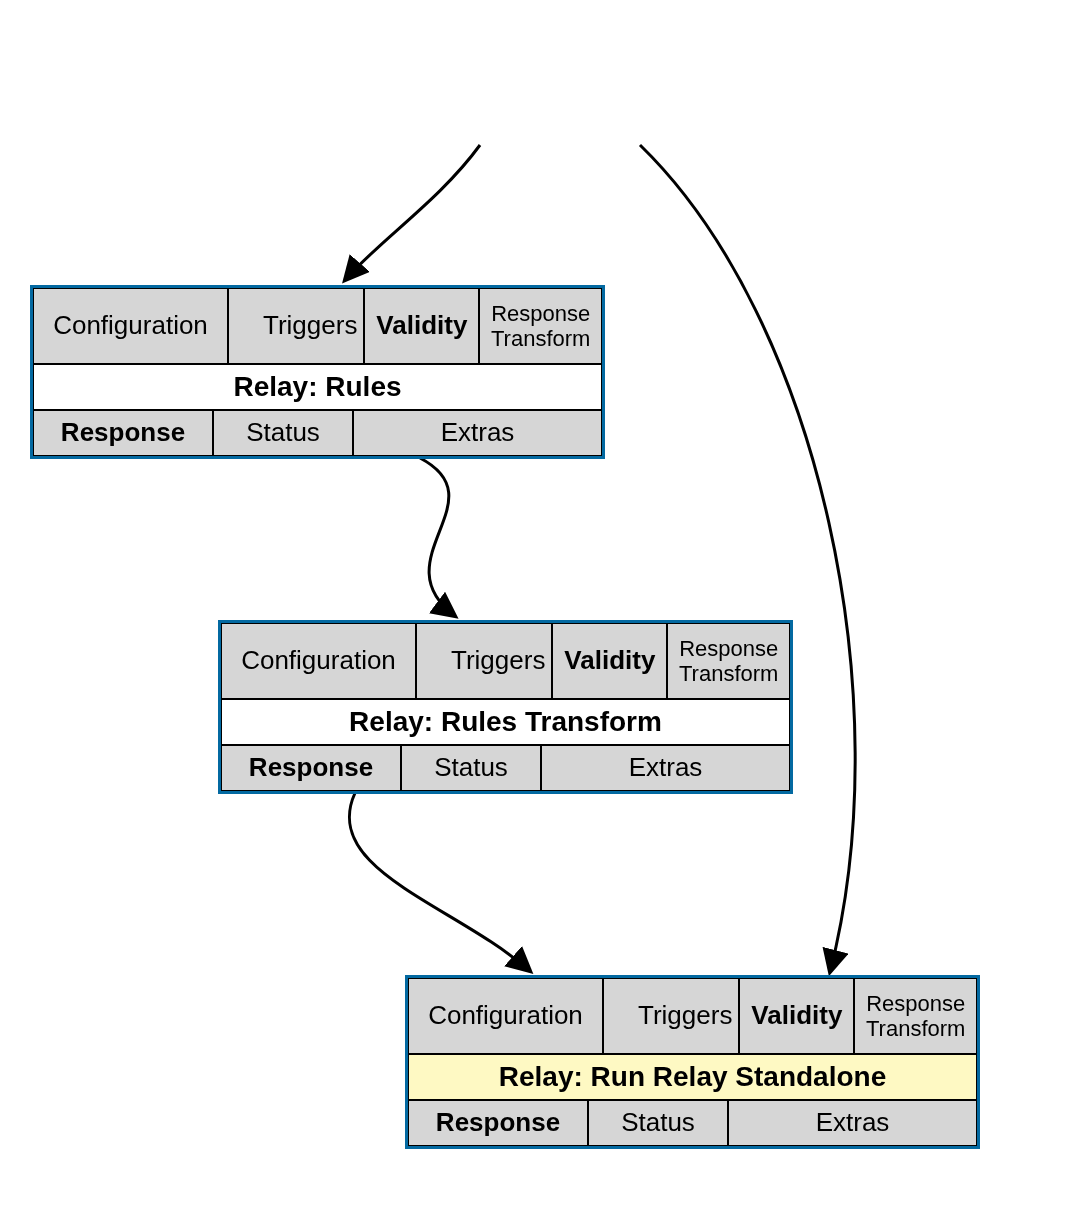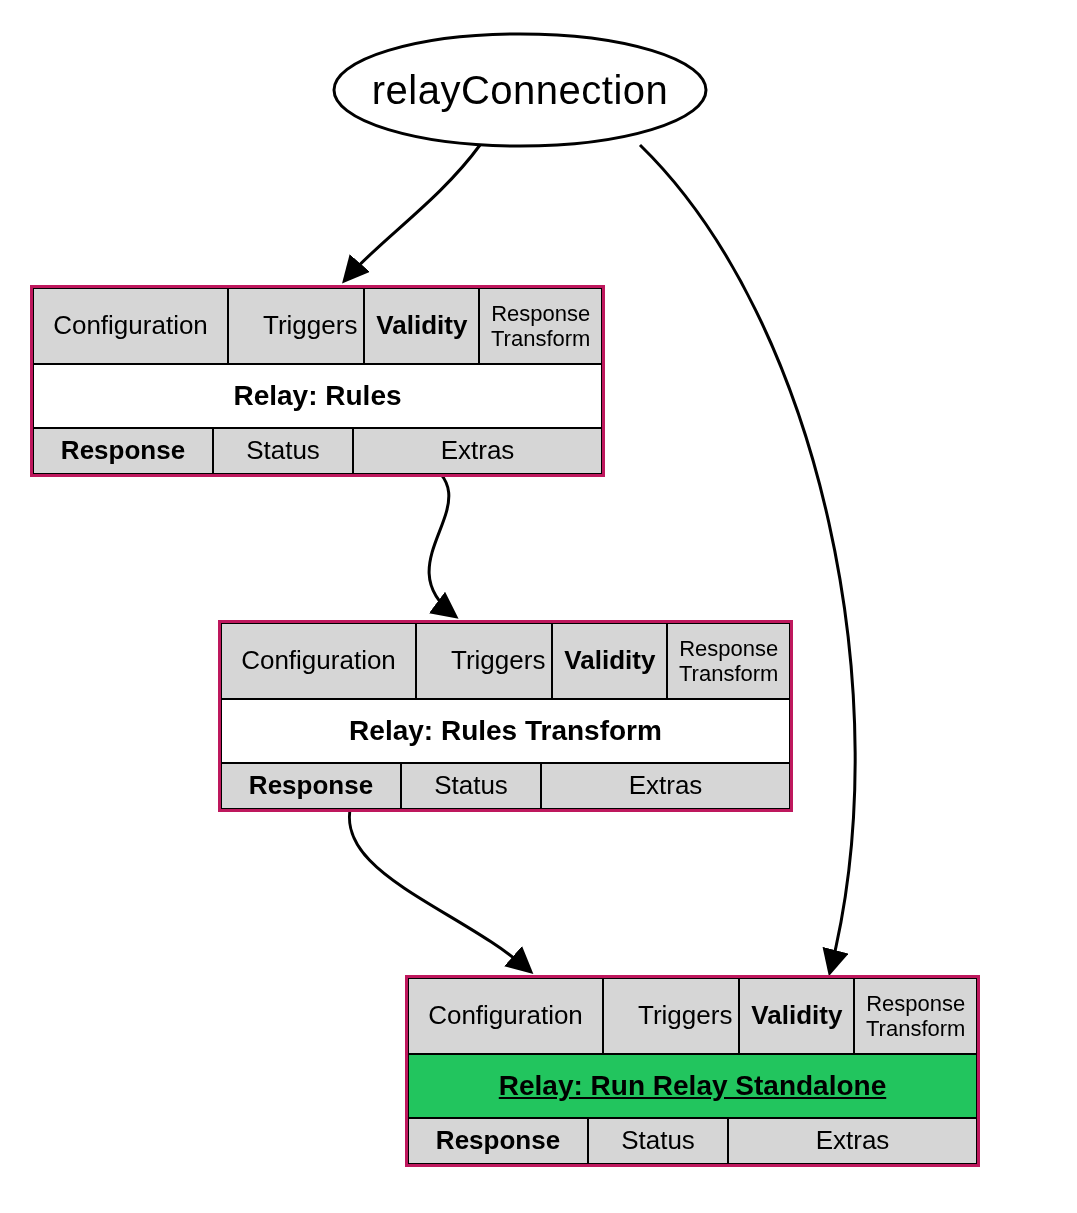--- a/index.html
+++ b/index.html
@@ -42,21 +42,21 @@
   .root-label {
     position: relative;
     font-size: 40px;
     letter-spacing: 0.5px;
   }
 
   
   .block {
     position: absolute;
     box-sizing: border-box;
-    border: 3px solid #be185d;
+    border: 3px solid #0369a1;
     background: #fff;
   }
   .row {
     display: flex;
     width: 100%;
   }
   .cell {
     box-sizing: border-box;
     border: 1.5px solid #000;
     background: #d6d6d6;
@@ -65,30 +65,29 @@
     justify-content: center;
     text-align: center;
     font-size: 26px;
     line-height: 1.15;
     padding: 4px 6px;
   }
   .title-row {
     box-sizing: border-box;
     border: 1.5px solid #000;
     background: #ffffff;
-    height: 64px;
+    height: 46px;
     display: flex;
     align-items: center;
     justify-content: center;
     font-size: 28px;
     font-weight: 700;
   }
   .title-row.highlight {
-    background: #22c55e;
-    text-decoration: underline;
+    background: #fef9c3;
   }
 
   
   #block1 { left: 30px;  top: 285px; width: 575px; }
   #block2 { left: 218px; top: 620px; width: 575px; }
   #block3 { left: 405px; top: 975px; width: 575px; }
 
   
   .c-config    { flex: 0 0 195px; height: 76px; }
   .c-triggers  { flex: 0 0 113px; height: 76px; padding-left: 34px; }
@@ -113,26 +112,20 @@
 
     <path d="M 480 145 C 440 200, 380 240, 345 280" fill="none" stroke="#000" stroke-width="3" marker-end="url(#arrow)"></path>
 
     <path d="M 640 145 C 820 320, 900 700, 830 972" fill="none" stroke="#000" stroke-width="3" marker-end="url(#arrow)"></path>
 
     <path d="M 420 458 C 500 500, 380 560, 455 616" fill="none" stroke="#000" stroke-width="3" marker-end="url(#arrow)"></path>
 
     <path d="M 355 793 C 320 870, 455 905, 530 971" fill="none" stroke="#000" stroke-width="3" marker-end="url(#arrow)"></path>
   </svg>
 
-  <div class="root-node">
-    <svg class="root-ellipse" viewBox="0 0 380 120">
-      <ellipse cx="190" cy="60" rx="186" ry="56" fill="#ffffff" stroke="#000" stroke-width="3"></ellipse>
-    </svg>
-    <div class="root-label">relayConnection</div>
-  </div>
 
   <div id="block1" class="block">
     <div class="row">
       <div class="cell c-config">Configuration</div>
       <div class="cell c-triggers">Triggers</div>
       <div class="cell c-validity">Validity</div>
       <div class="cell c-resptrans">Response Transform</div>
     </div>
     <div class="title-row">Relay: Rules</div>
     <div class="row">

